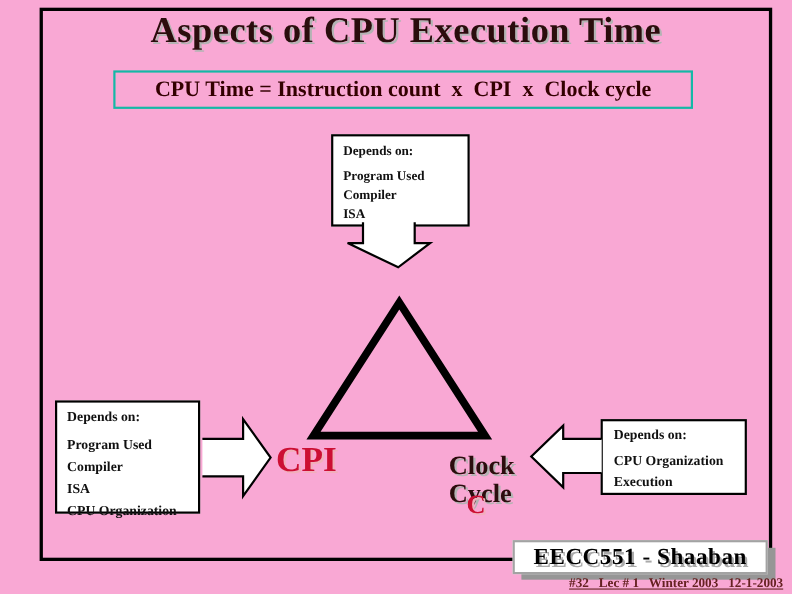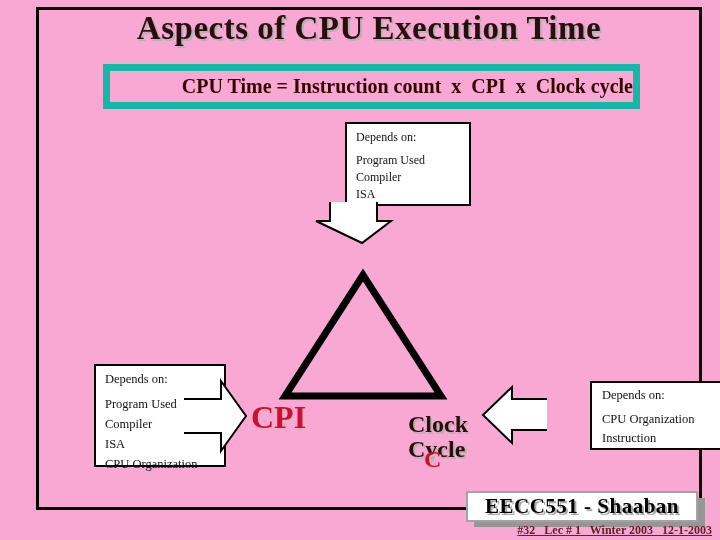--- a/index.html
+++ b/index.html
@@ -11,28 +11,28 @@
     position:absolute;left:36px;top:7px;width:660px;height:497px;
     border:3px solid #000;z-index:0;
   }
   .title{
     position:absolute;left:36px;top:10px;width:666px;margin:0;
     text-align:center;font-size:33px;font-weight:bold;color:#2b0d0d;
     letter-spacing:0.5px;text-shadow:2px 2px 0 #b3b3b3;z-index:3;
   }
   .formula-box{
     position:absolute;left:103px;top:64px;width:523px;height:31px;
-    border:7px solid #14b8a6;z-index:3;display:flex;align-items:center;justify-content:flex-end;
+    border:2px solid #14b8a6;z-index:3;display:flex;align-items:center;justify-content:center;
   }
   .formula-box span{
     font-size:20px;font-weight:bold;color:#330000;white-space:pre;
   }
   .callout{
     position:absolute;border:2px solid #000;background:#fff;z-index:1;
-    font-weight:normal;color:#111;margin-left:44px;
+    font-weight:bold;color:#111;
   }
   .co-head{margin:0 0 7px 0;}
   .top-callout{left:301px;top:122px;width:113px;height:74px;padding:6px 0 0 9px;font-size:12px;}
   .top-callout .co-item{line-height:17px;}
   .left-callout{left:50px;top:364px;width:119px;height:93px;padding:6px 0 0 9px;font-size:12.5px;}
   .left-callout .co-item{line-height:20px;}
   .right-callout{left:546px;top:381px;width:119px;height:60px;padding:5px 0 0 10px;font-size:12.5px;}
   .right-callout .co-item{line-height:19px;}
   .shapes{position:absolute;left:0;top:0;width:720px;height:540px;z-index:2;pointer-events:none;}
   .ic-line{
@@ -106,21 +106,21 @@
 
   <div class="clock">
     <div>Clock</div>
     <div>Cycle</div>
   </div>
   <div class="clock-c red">C</div>
 
   <div class="callout right-callout">
     <div class="co-head">Depends on:</div>
     <div class="co-item">CPU Organization</div>
-    <div class="co-item">Instruction</div>
+    <div class="co-item">Execution</div>
   </div>
 
   <div class="eecc-shadow"></div>
   <div class="eecc-box">
     <span>EECC551 - Shaaban</span>
   </div>
 
   <div class="footer-meta">#32   Lec # 1   Winter 2003   12-1-2003</div>
 
 </div>

